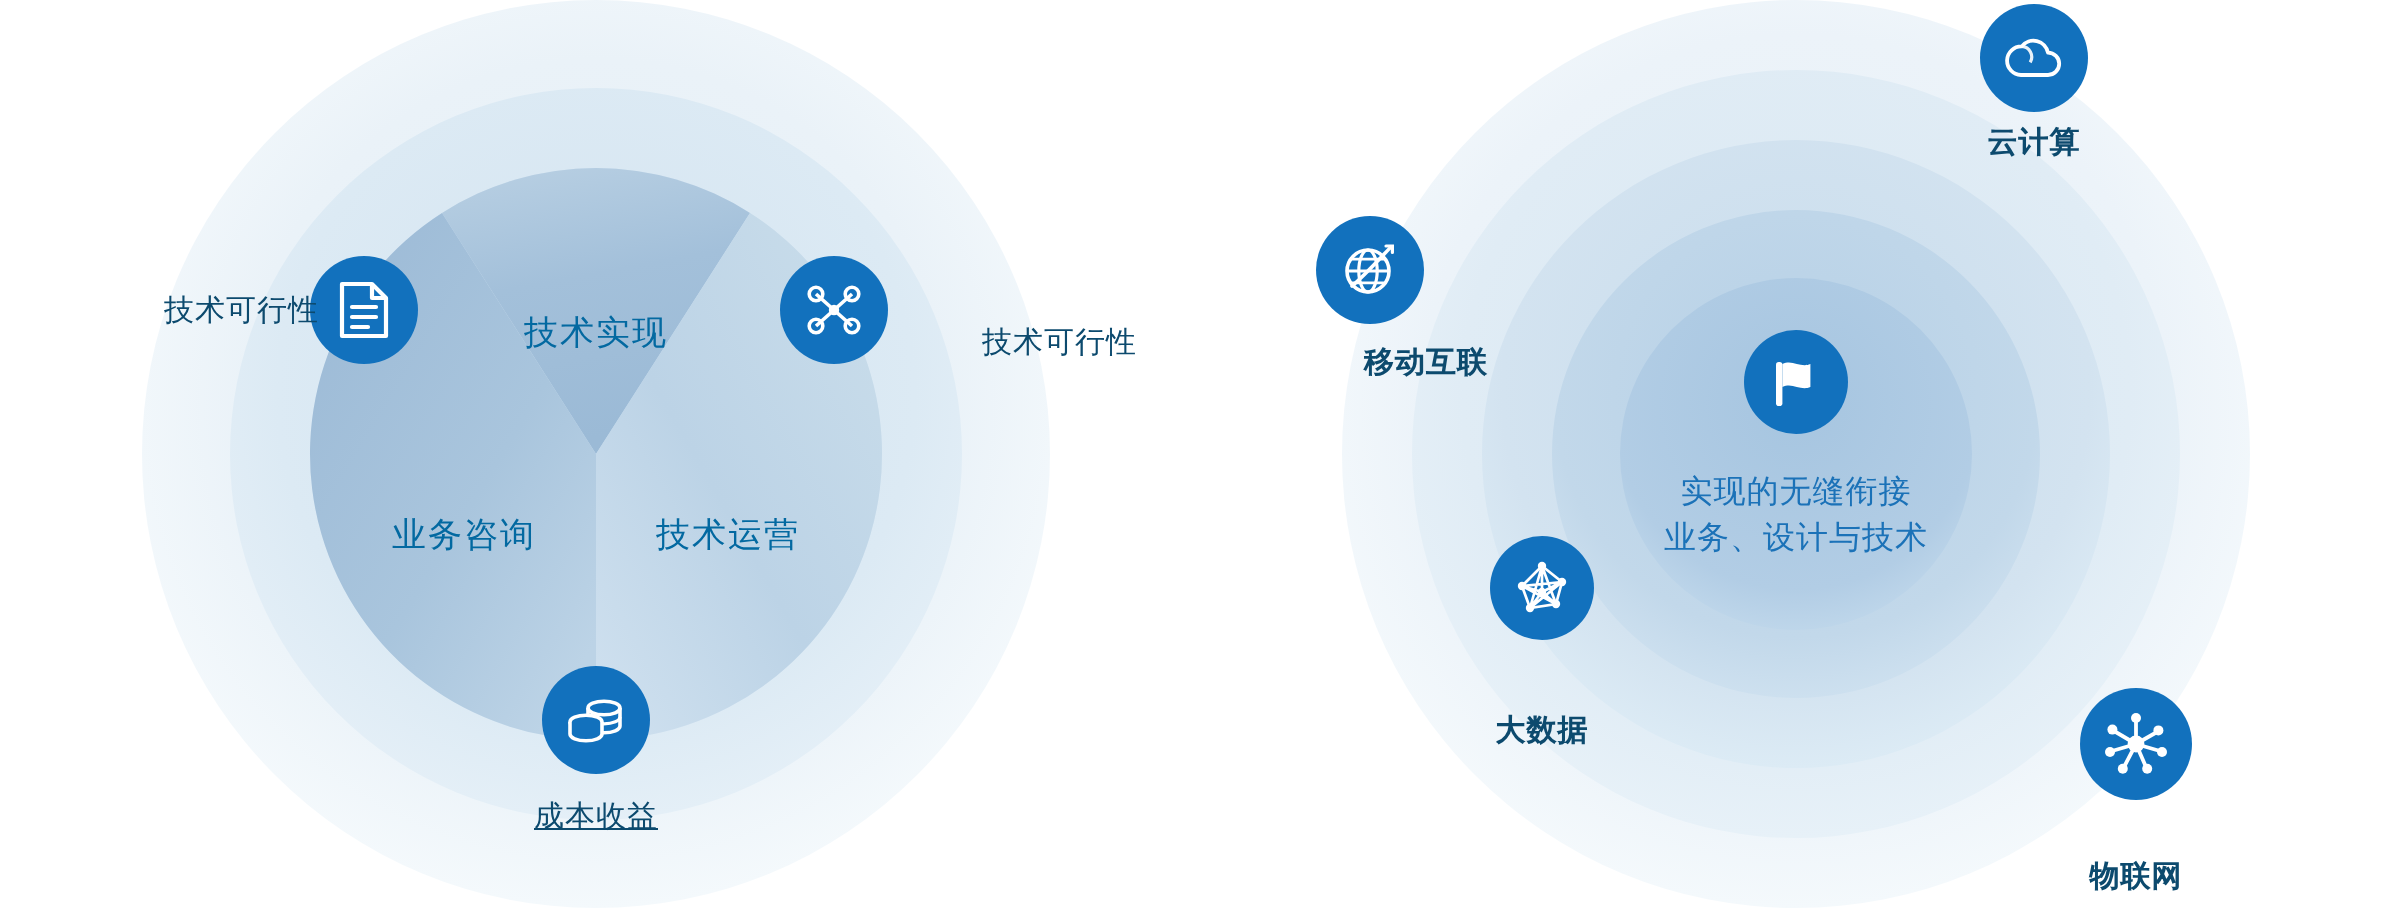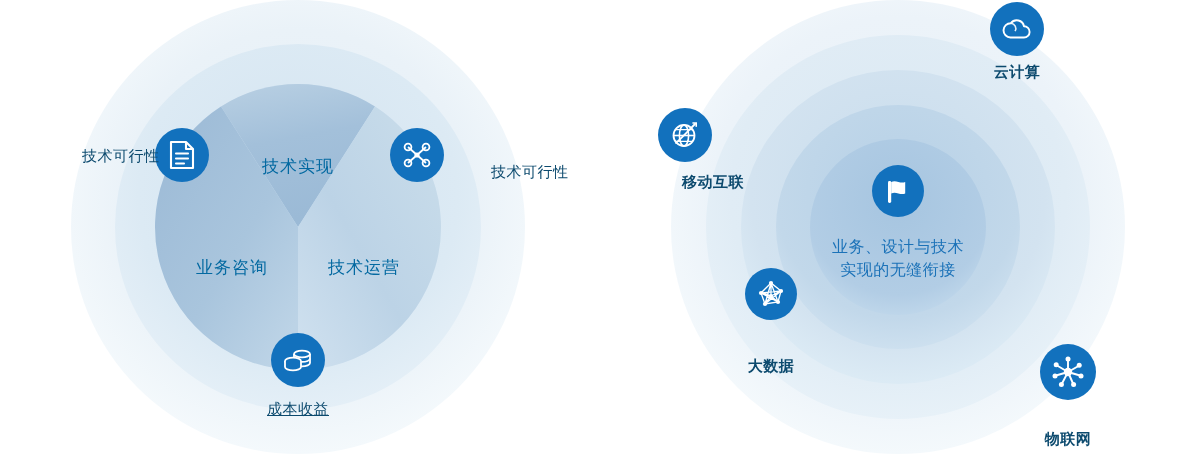--- a/index.html
+++ b/index.html
@@ -216,22 +216,22 @@
     <div class="badge" style="left:272px; top:165px; width:52px; height:52px;">
       <span>
         <svg width="28" height="30" viewBox="0 0 28 30">
           <rect x="4" y="5" width="3.2" height="22" rx="1.4" fill="#ffffff"></rect>
           <path d="M7.2 6 c5 -2.6 9 2.2 14 0 v11.5 c-5 2.2 -9 -2.6 -14 0 z" fill="#ffffff"></path>
         </svg>
       </span>
     </div>
 
     <div class="core-text" style="left:298px; top:235px;">
+      <div>实现的无缝衔接</div>
       <div>业务、设计与技术</div>
-      <div>实现的无缝衔接</div>
     </div>
 
     <div class="badge" style="left:390px; top:2px; width:54px; height:54px;">
       <span>
         <svg width="32" height="28" viewBox="0 0 32 28">
           <path d="M9.5 22.5 h13.5 a5.6 5.6 0 0 0 0 -11.2 a7.4 7.4 0 0 0 -13.1 -3.1 a5.3 5.3 0 0 0 -0.4 14.3 z" fill="none" stroke="#ffffff" stroke-width="1.9" stroke-linejoin="round"></path>
           <path d="M9.9 8.2 a5.3 5.3 0 0 1 4.2 8.0" fill="none" stroke="#ffffff" stroke-width="1.6" opacity="0.9"></path>
         </svg>
       </span>
     </div>

